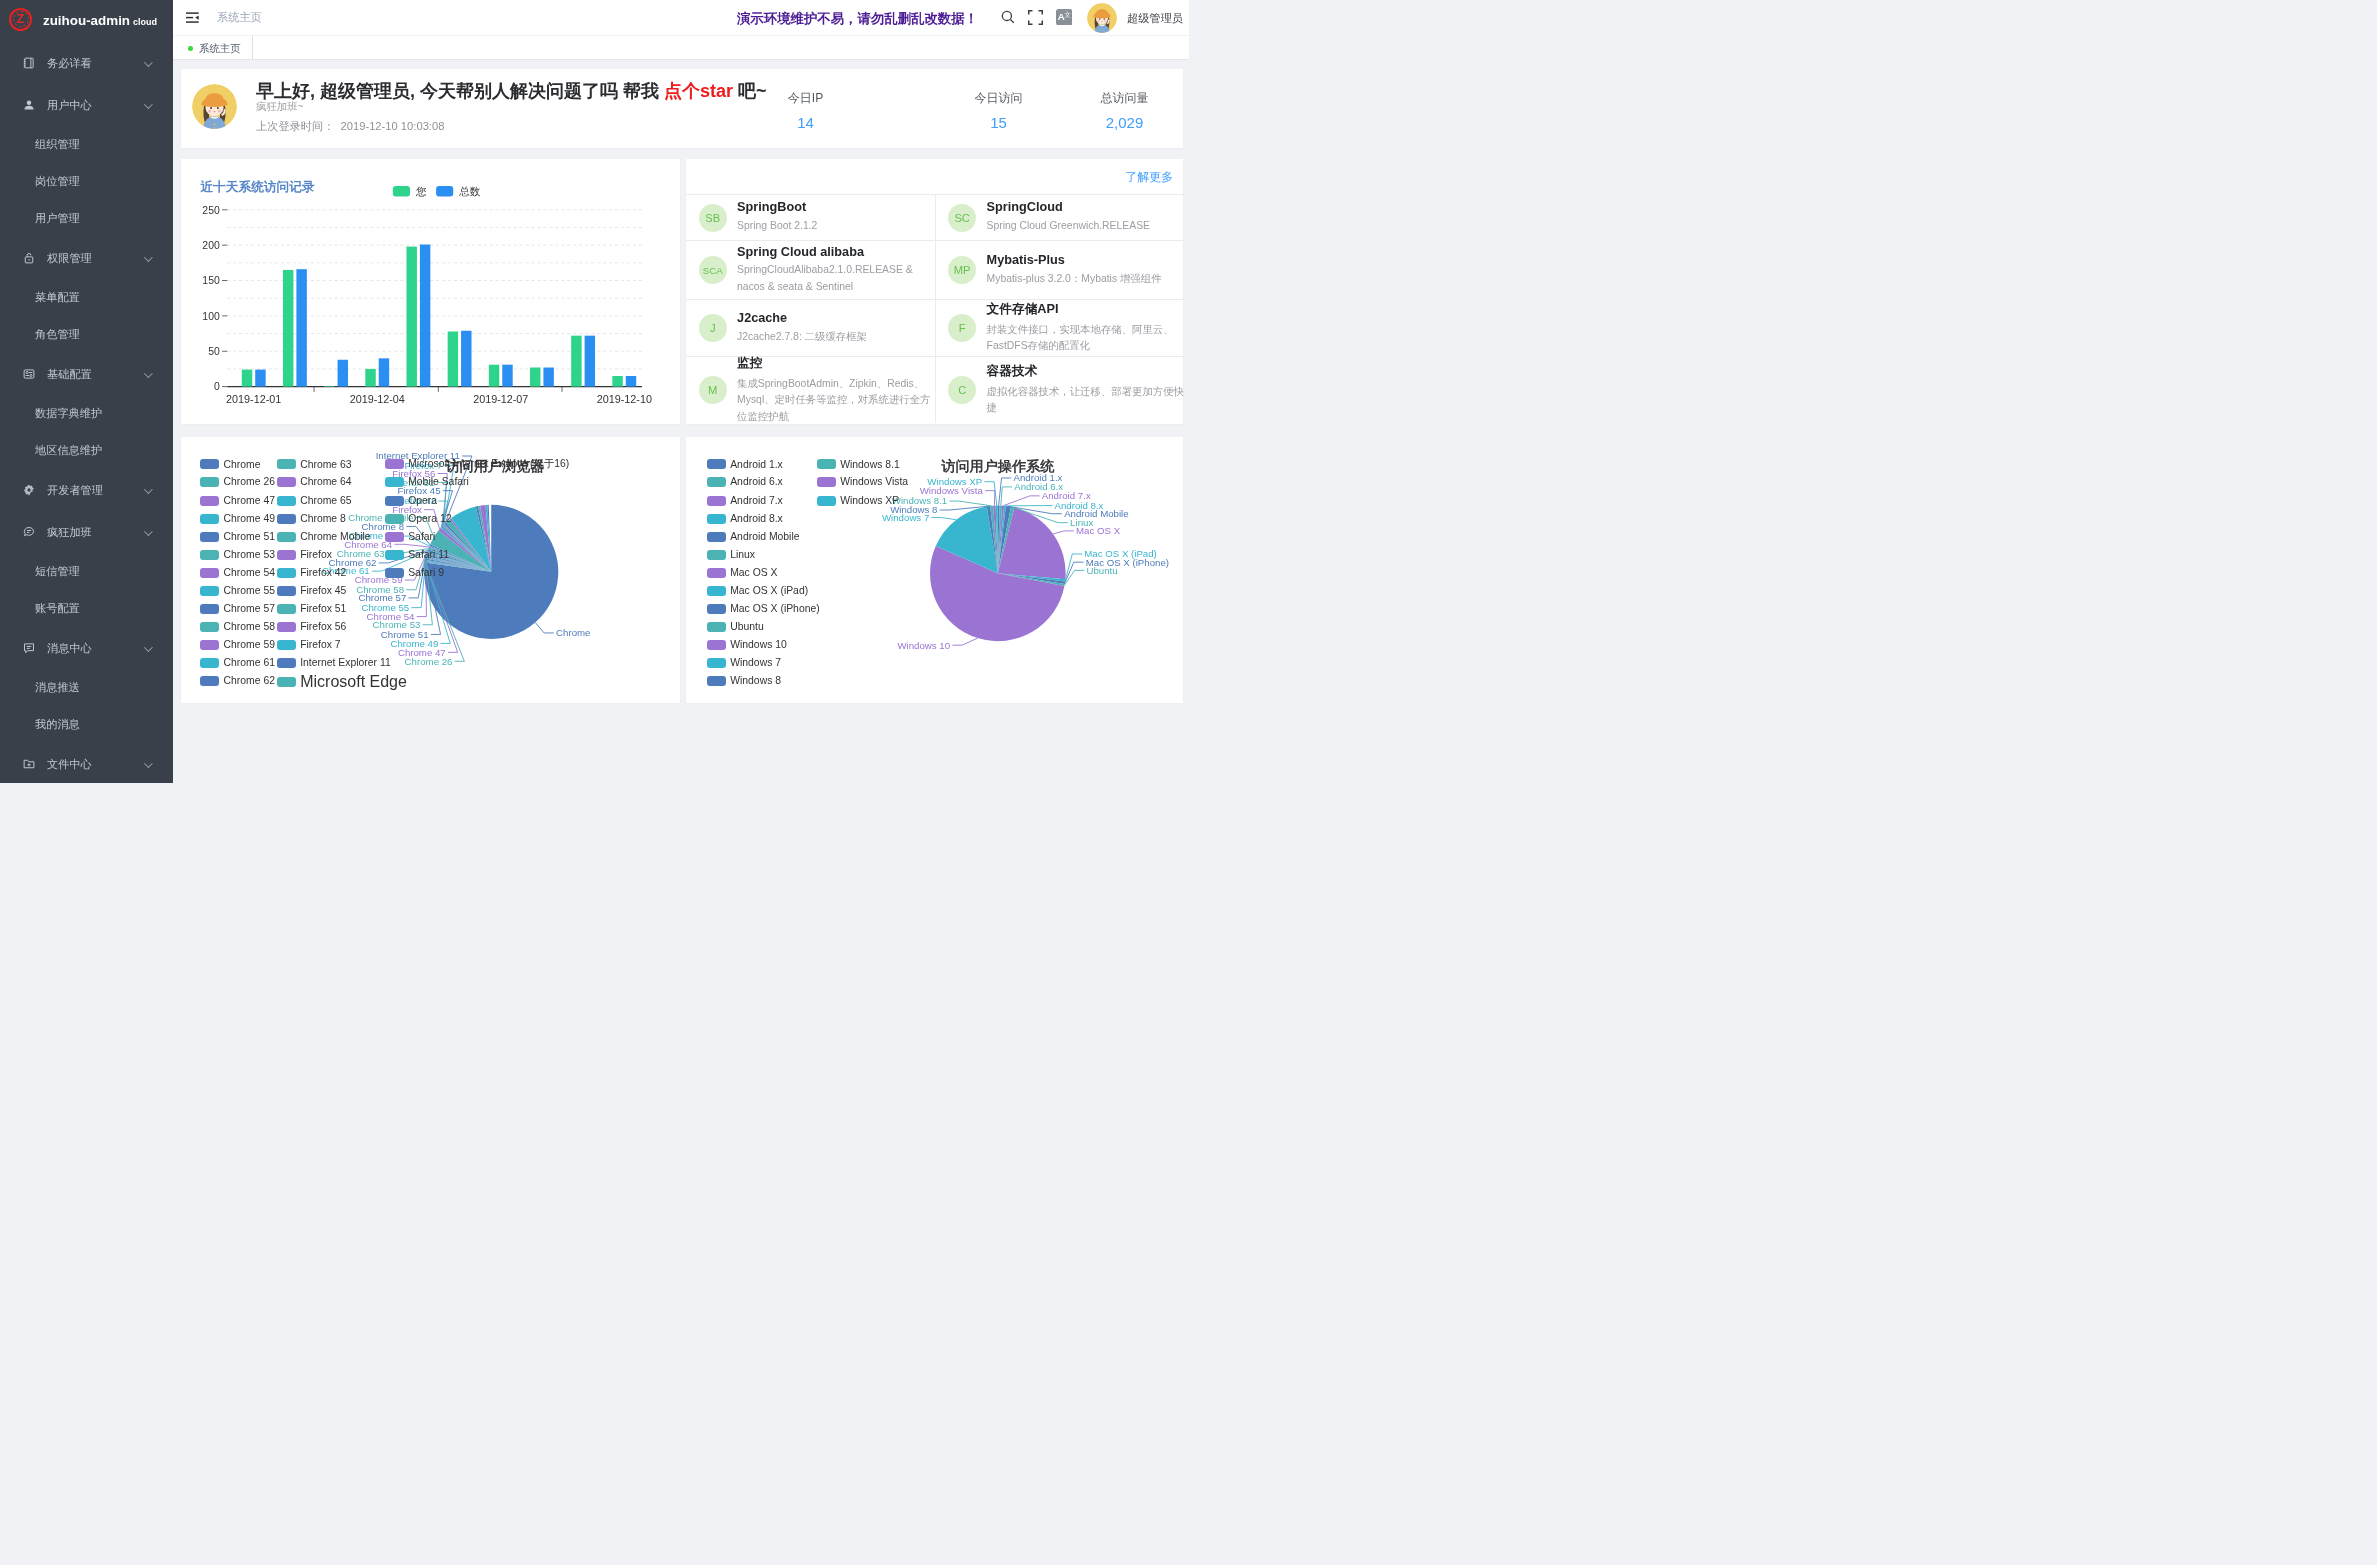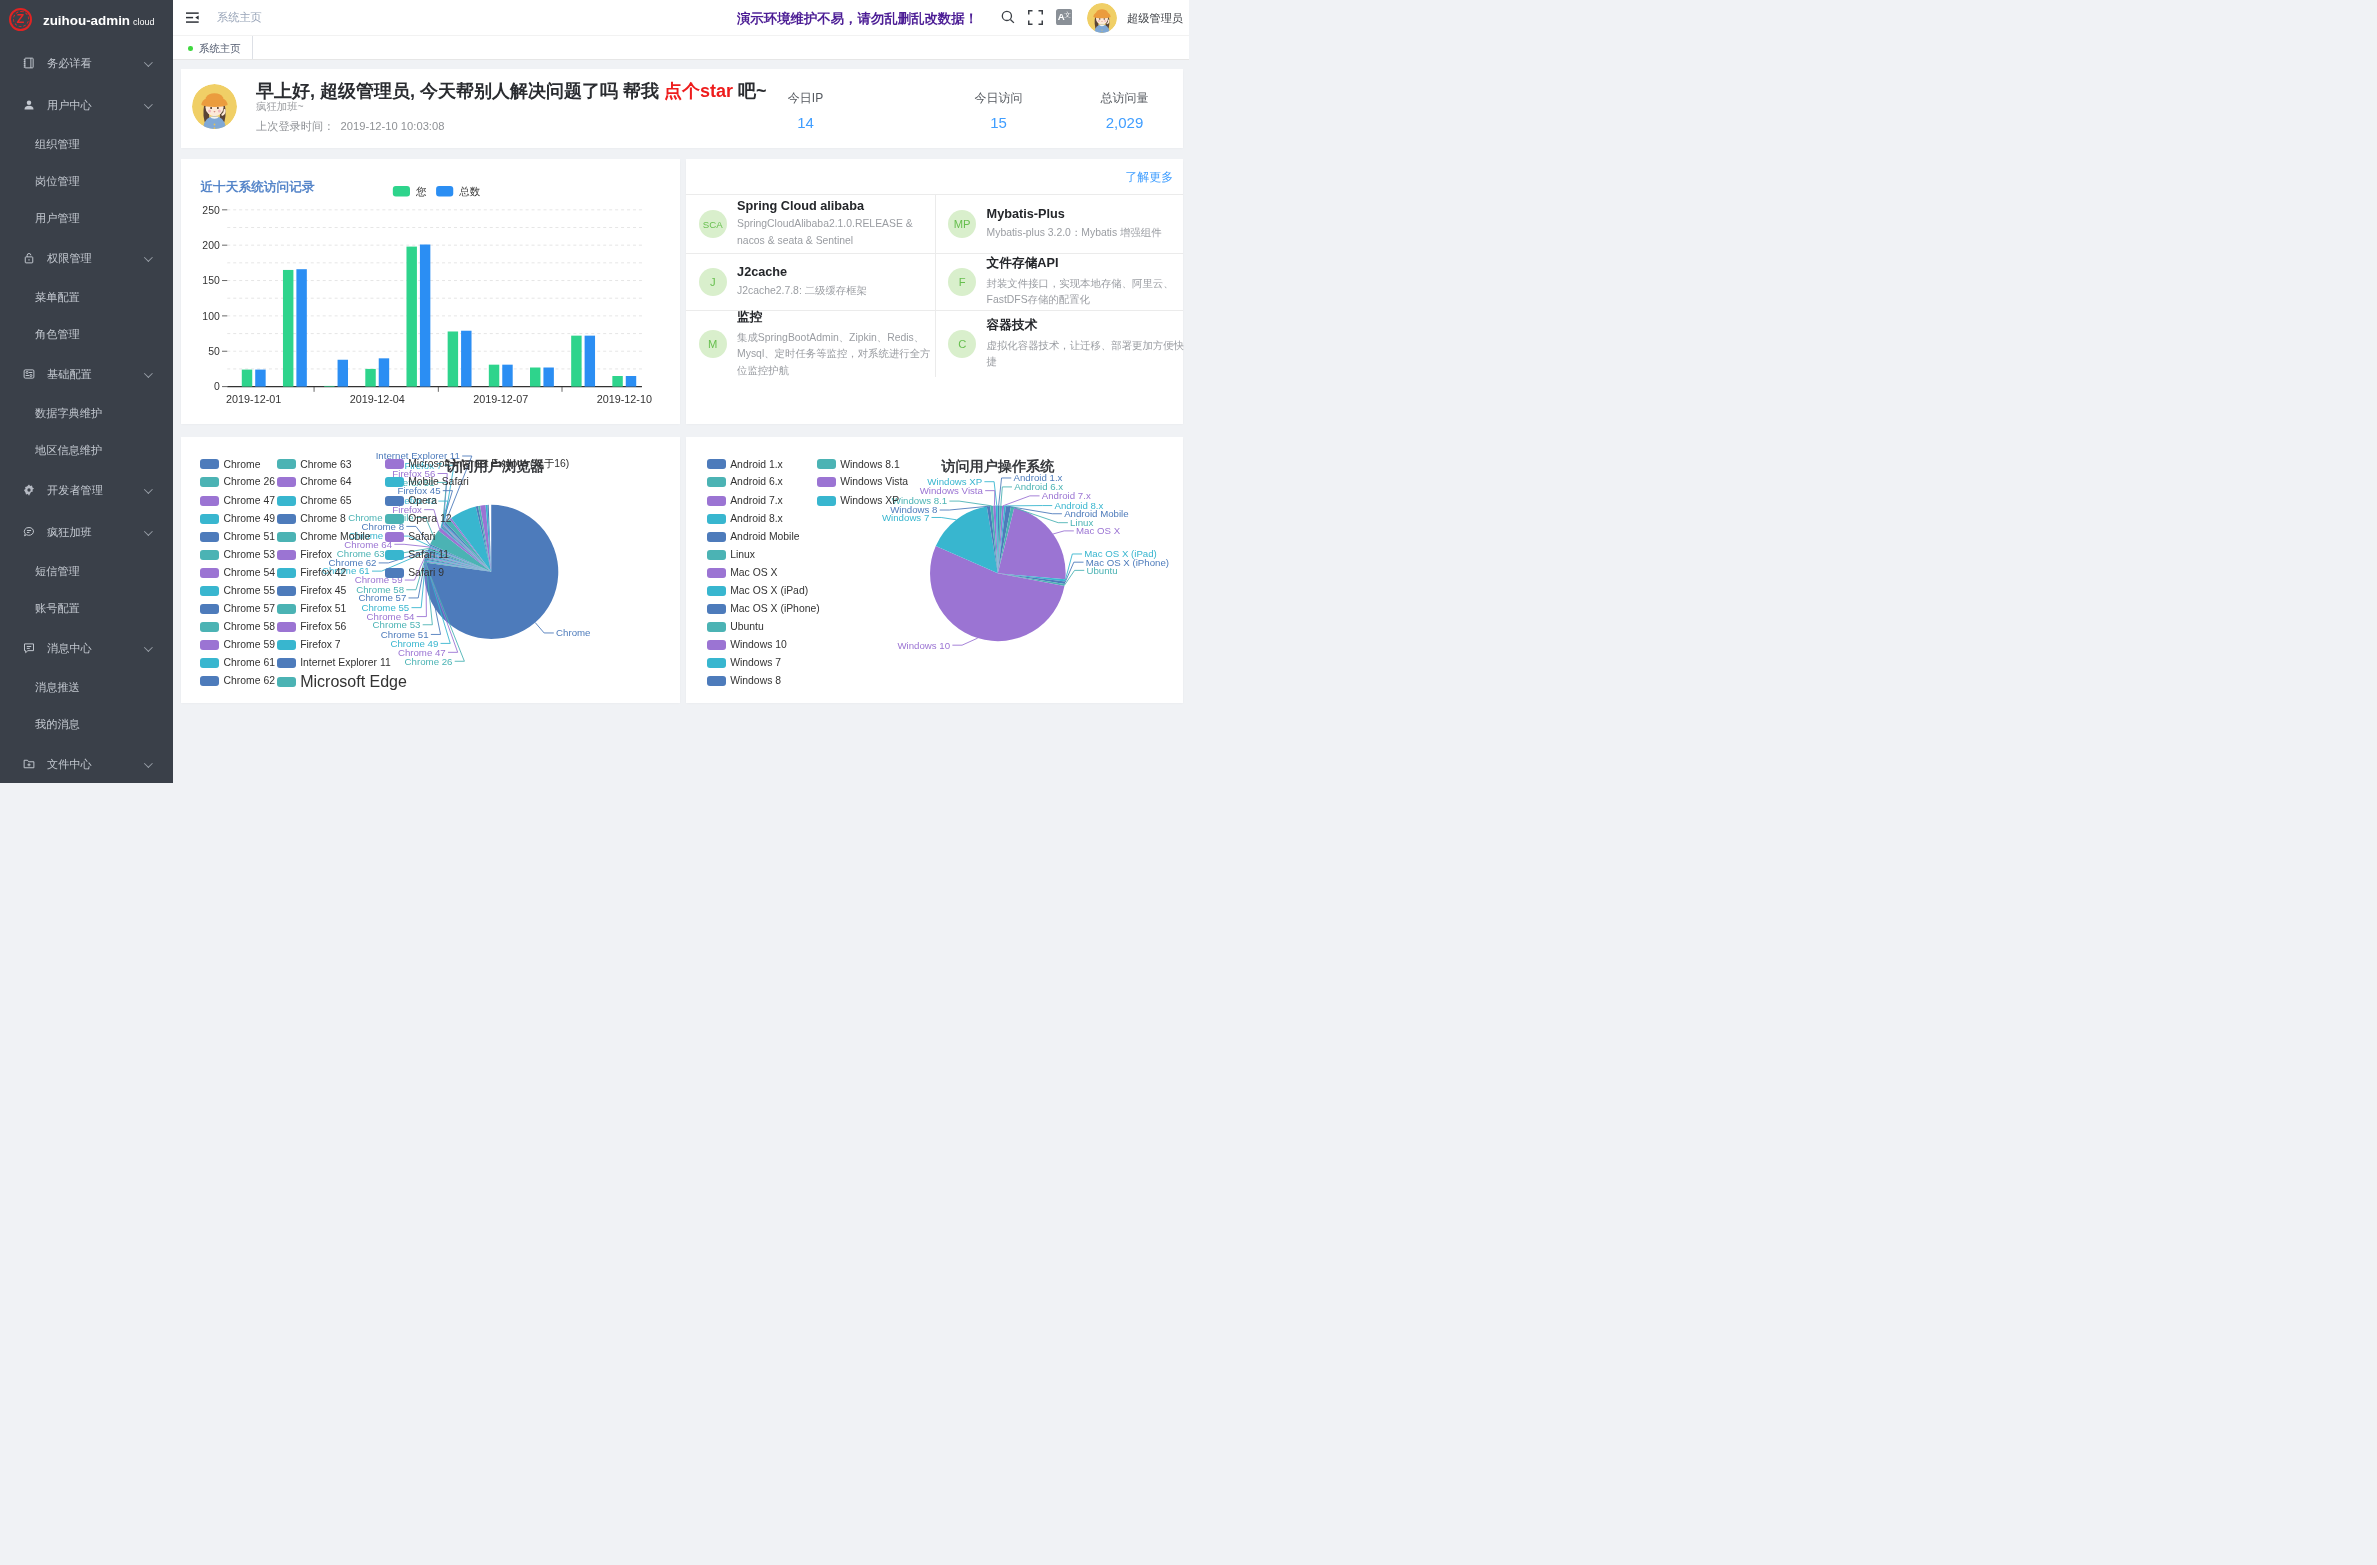--- a/index.html
+++ b/index.html
@@ -5,21 +5,21 @@
 * { margin:0; padding:0; box-sizing:border-box; }
 html,body { width:1189px; height:783px; overflow:hidden; }
 body { font-family:"Liberation Sans", sans-serif; background:#f0f2f5; position:relative; }
 #app { position:relative; width:1189px; height:783px; }
 
 #sidebar { position:absolute; left:0; top:0; width:173px; height:783px; background:#3a4049; z-index:5; }
 .logo-row { position:relative; height:42px; }
 .logo-circle { position:absolute; left:9px; top:7.5px; width:23px; height:23px; border:2.2px solid #e02323; border-radius:50%; }
 .logo-circle i { position:absolute; left:1.5px; top:1.5px; right:1.5px; bottom:1.5px; border:0.7px dashed #e02323; border-radius:50%; font-style:normal; color:#e82525; font-weight:bold; font-size:12.7px; line-height:15.7px; text-align:center; }
 .logo-title { position:absolute; left:43px; top:12.7px; color:#fff; font-size:13.4px; font-weight:bold; white-space:nowrap; }
-.logo-title small { font-size:9px; font-weight:normal; margin-left:3px; }
+.logo-title small { font-size:9px; font-weight:bold; margin-left:3px; }
 .menu { position:absolute; top:42px; left:0; right:0; }
 .mi { position:relative; color:#c3c8d0; font-size:11.2px; }
 .mi-parent { height:42px; line-height:42px; }
 .mi-sub { height:37px; line-height:37px; }
 .mi .txt-p { position:absolute; left:47px; top:0; }
 .mi .txt-s { position:absolute; left:35px; top:0; }
 .mi svg.ic { position:absolute; left:23px; top:50%; margin-top:-6px; }
 .mi .arrow { position:absolute; right:21px; top:50%; margin-top:-3.7px; width:6.7px; height:6.7px; border-right:1.1px solid #9aa0a9; border-bottom:1.1px solid #9aa0a9; transform:rotate(45deg) scale(0.9); }
 
 #header { position:absolute; left:173px; top:0; right:0; height:35px; background:#fff; }
@@ -327,20 +327,36 @@
 <rect x="596.3" y="290.8" width="14" height="14.2" fill="#2b8ef3"></rect>
 <text x="97.5" y="327" font-size="14.5" fill="#333" text-anchor="middle">2019-12-01</text>
 <text x="263.1" y="327" font-size="14.5" fill="#333" text-anchor="middle">2019-12-04</text>
 <text x="428.7" y="327" font-size="14.5" fill="#333" text-anchor="middle">2019-12-07</text>
 <text x="594.3" y="327" font-size="14.5" fill="#333" text-anchor="middle">2019-12-10</text>
 </svg>
   </div>
   <div class="card" id="techcard">
     <a id="morelink">了解更多</a>
     <div class="tgrid">
+      <div class="trow" style="height:46px">
+        <div class="tcell">
+            <div class="tc-ic">SB</div>
+            <div class="tc-body">
+              <div class="tc-title">SpringBoot</div>
+              <div class="tc-desc">Spring Boot 2.1.2</div>
+            </div>
+          </div>
+        <div class="tcell">
+            <div class="tc-ic">SC</div>
+            <div class="tc-body">
+              <div class="tc-title">SpringCloud</div>
+              <div class="tc-desc">Spring Cloud Greenwich.RELEASE</div>
+            </div>
+          </div>
+      </div>
       <div class="trow" style="height:59px">
         <div class="tcell">
             <div class="tc-ic" style="font-size:9.7px">SCA</div>
             <div class="tc-body">
               <div class="tc-title">Spring Cloud alibaba</div>
               <div class="tc-desc">SpringCloudAlibaba2.1.0.RELEASE &amp;<br>nacos &amp; seata &amp; Sentinel</div>
             </div>
           </div>
         <div class="tcell">
             <div class="tc-ic">MP</div>

